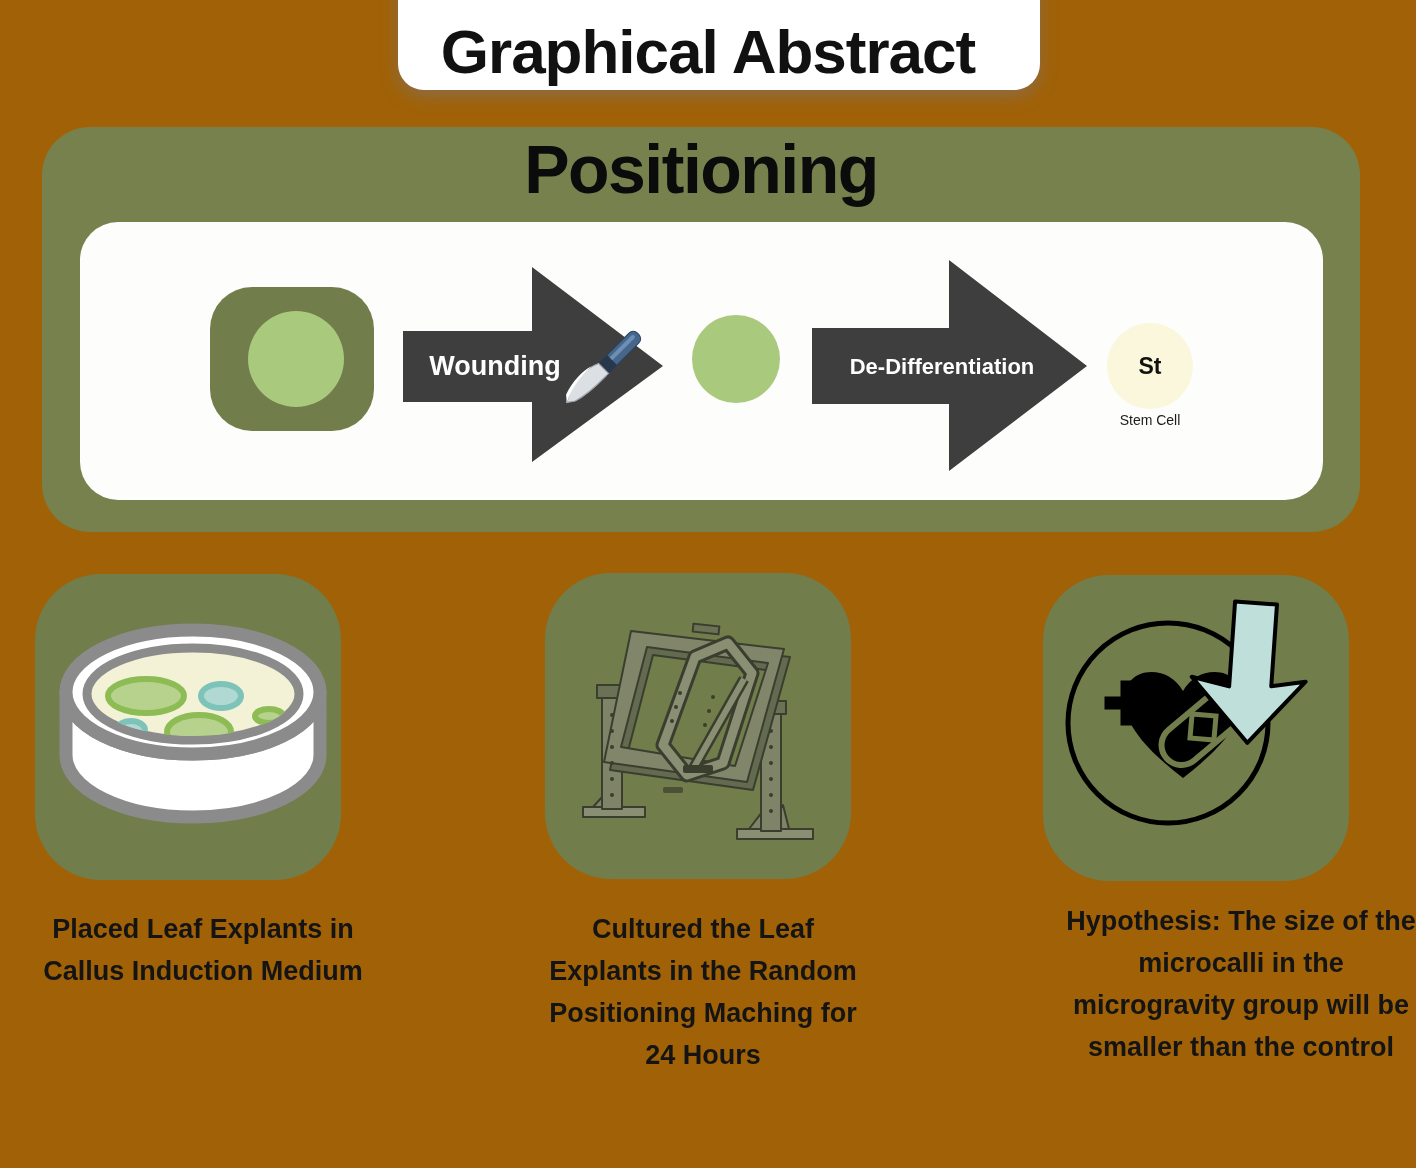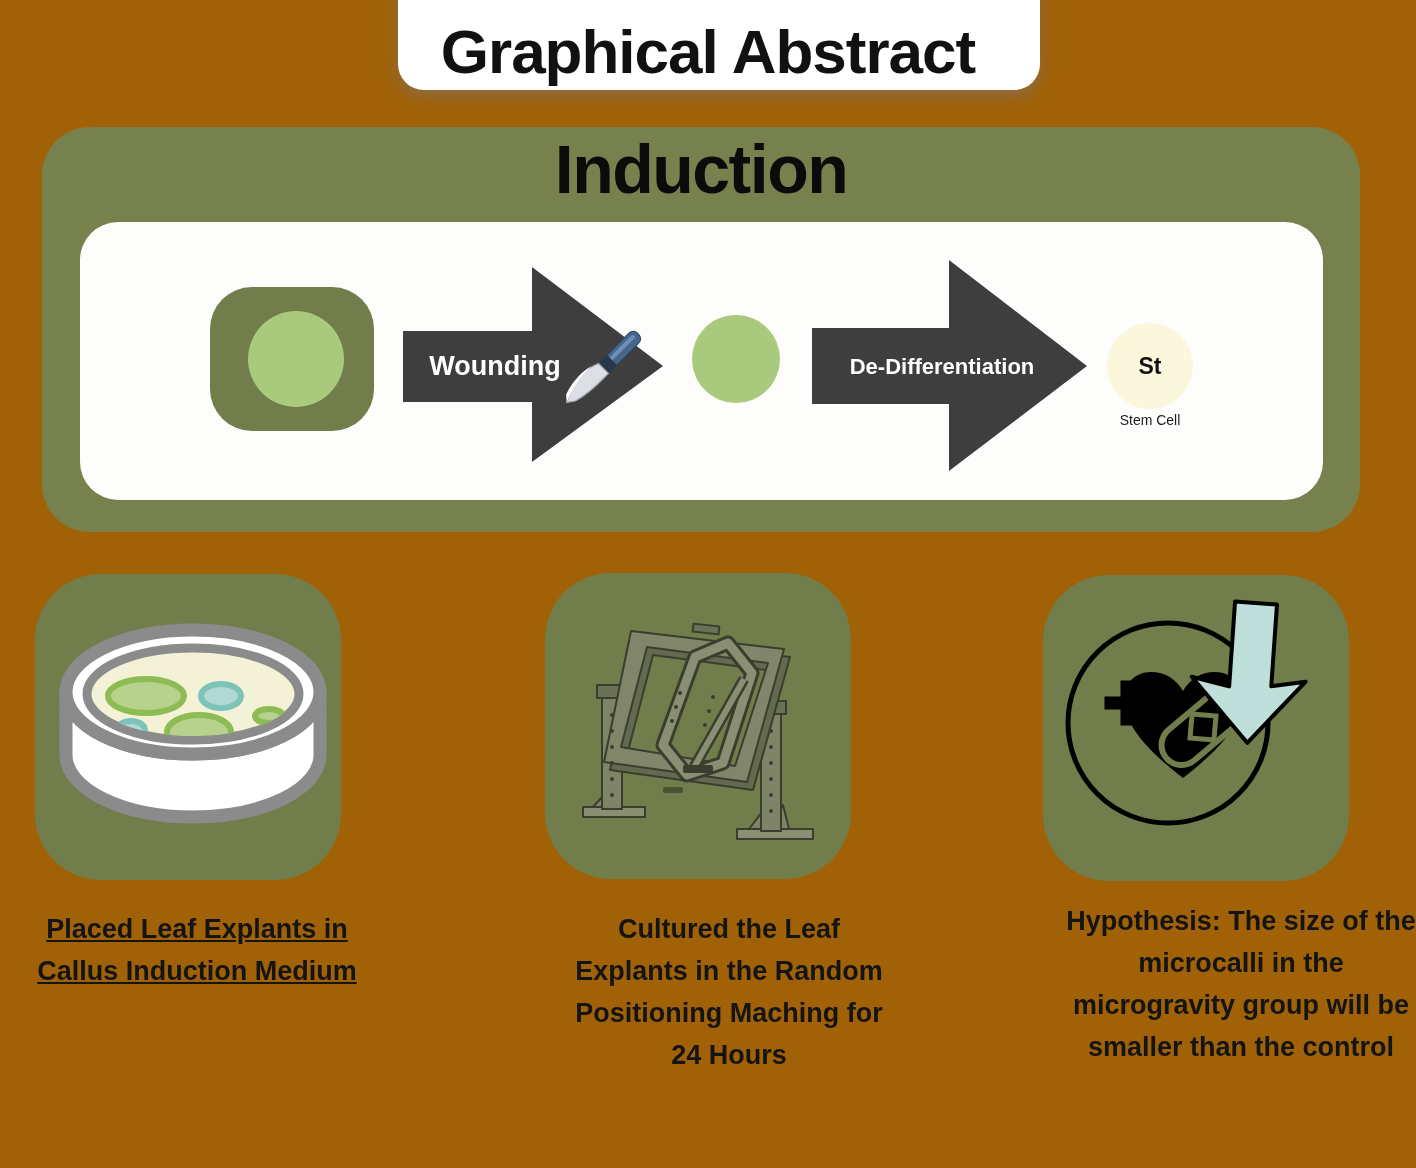--- a/index.html
+++ b/index.html
@@ -31,34 +31,34 @@
   .arrow2-label{left:812px;top:354px;width:260px;font-size:22px;}
   .scalpel{left:540px;top:312px;width:120px;height:120px;z-index:3;}
   .stem-circle{left:1107px;top:323px;width:86px;height:86px;border-radius:50%;z-index:2;
     display:flex;align-items:center;justify-content:center;font-size:23px;font-weight:700;color:#111;}
   .stem-caption{left:1085px;top:412px;width:130px;text-align:center;font-size:14px;color:#1c1c1c;z-index:2;}
   
   .step-square{width:306px;height:306px;border-radius:66px;z-index:1;}
   .sq1{left:35px;top:574px;} .sq2{left:545px;top:573px;} .sq3{left:1043px;top:575px;}
   .step-square svg{position:absolute;left:0;top:0;width:306px;height:306px;}
   .caption{font-size:27px;font-weight:700;color:#141414;text-align:center;line-height:42px;z-index:1;}
-  .cap1{left:32px;top:908px;width:330px;text-decoration:underline;}
-  .cap2{left:564px;top:908px;width:330px;}
+  .cap1{left:38px;top:908px;width:330px;}
+  .cap2{left:538px;top:908px;width:330px;}
   .cap3{left:1064px;top:900px;width:354px;}
 </style>
 </head>
 <body>
 
 <div class="canvas">
 
   <div class="abs title-shadow"></div>
   <h1 class="abs page-title">Graphical Abstract</h1>
 
   <section class="abs bg-panel" style="background:#77814E;">
-    <h2 class="abs panel-title" style="left:0;top:3px;width:1318px;">Induction</h2>
+    <h2 class="abs panel-title" style="left:0;top:3px;width:1318px;">Positioning</h2>
   </section>
   <div class="abs flow-box"></div>
 
   <div class="abs leaf-square" style="background:#717D4A;"></div>
   <div class="abs leaf-circle" style="background:#A9C97D;"></div>
 
   <div class="abs arrow arrow1" style="background:#3E3E3E;"></div>
   <div class="abs arrow-label arrow1-label">Wounding</div>
   <svg class="abs scalpel" viewBox="-60 -60 120 120">
     <g transform="rotate(45)">

